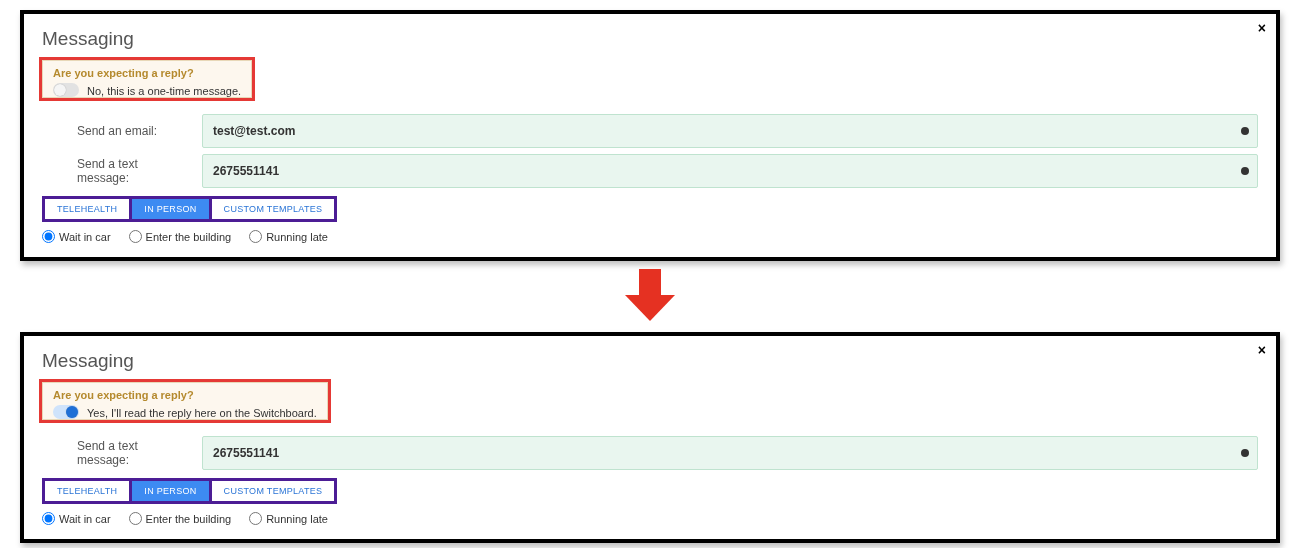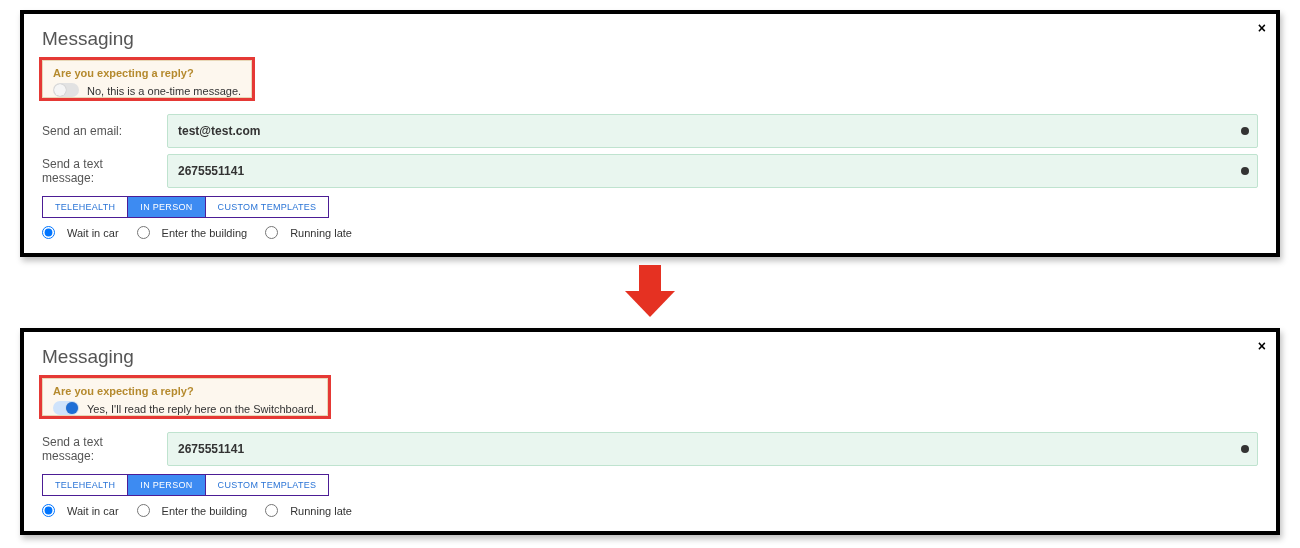--- a/index.html
+++ b/index.html
@@ -77,20 +77,21 @@
   .field-row {
     display: flex;
     align-items: center;
     margin: 6px 0;
     gap: 10px;
   }
   .field-label {
     width: 115px;
     color: #555;
     font-size: 12px;
+    margin-left: 35px;
   }
   .field-input {
     flex: 1;
     display: flex;
     align-items: center;
     background: #e9f6ef;
     border: 1px solid #bfe3cf;
     border-radius: 2px;
     padding: 16px 8px;
     height: 24px;
@@ -113,21 +114,21 @@
     cursor: pointer;
   }
   .tab-bar {
     display: flex;
     margin-top: 8px;
   }
   .tab {
     font-size: 9px;
     letter-spacing: 0.3px;
     padding: 5px 12px;
-    border: 1px solid #4c1d95;
+    border: 3px solid #4c1d95;
     color: #2a74d6;
     background: #fff;
     text-transform: uppercase;
     cursor: pointer;
   }
   .tab + .tab { border-left: none; }
   .tab.active {
     background: #3d8bf2;
     color: #fff;
   }
@@ -135,21 +136,21 @@
     display: flex;
     gap: 18px;
     margin-top: 8px;
     font-size: 11px;
     color: #333;
     align-items: center;
   }
   .radio-row label {
     display: flex;
     align-items: center;
-    gap: 12px;
+    gap: 4px;
     cursor: pointer;
   }
   .radio-row input[type=radio]{
     margin:0;
   }
   .arrow-wrap {
     display: flex;
     justify-content: center;
     margin: 8px 0;
   }

